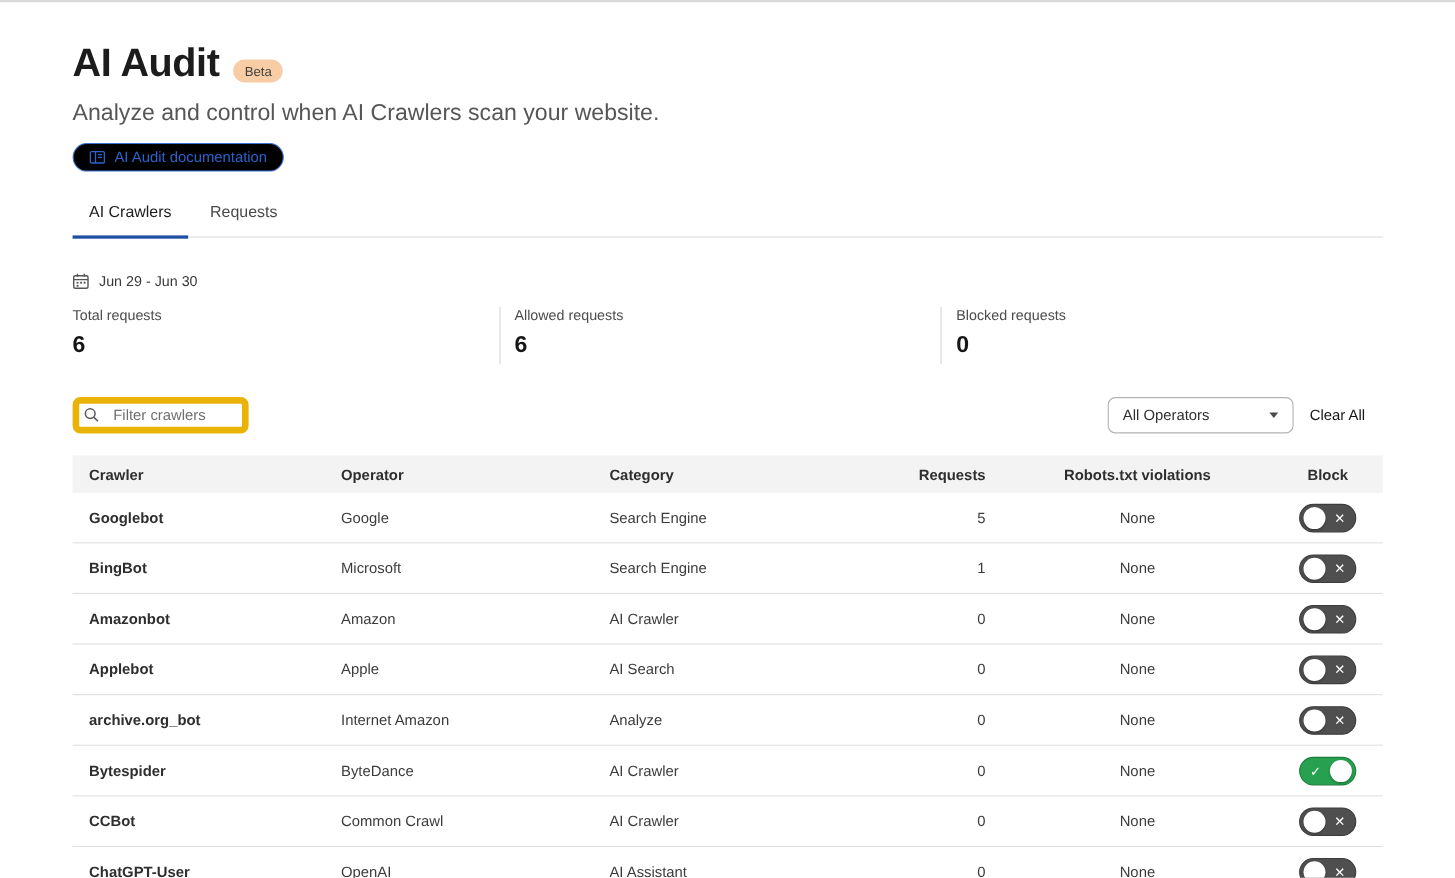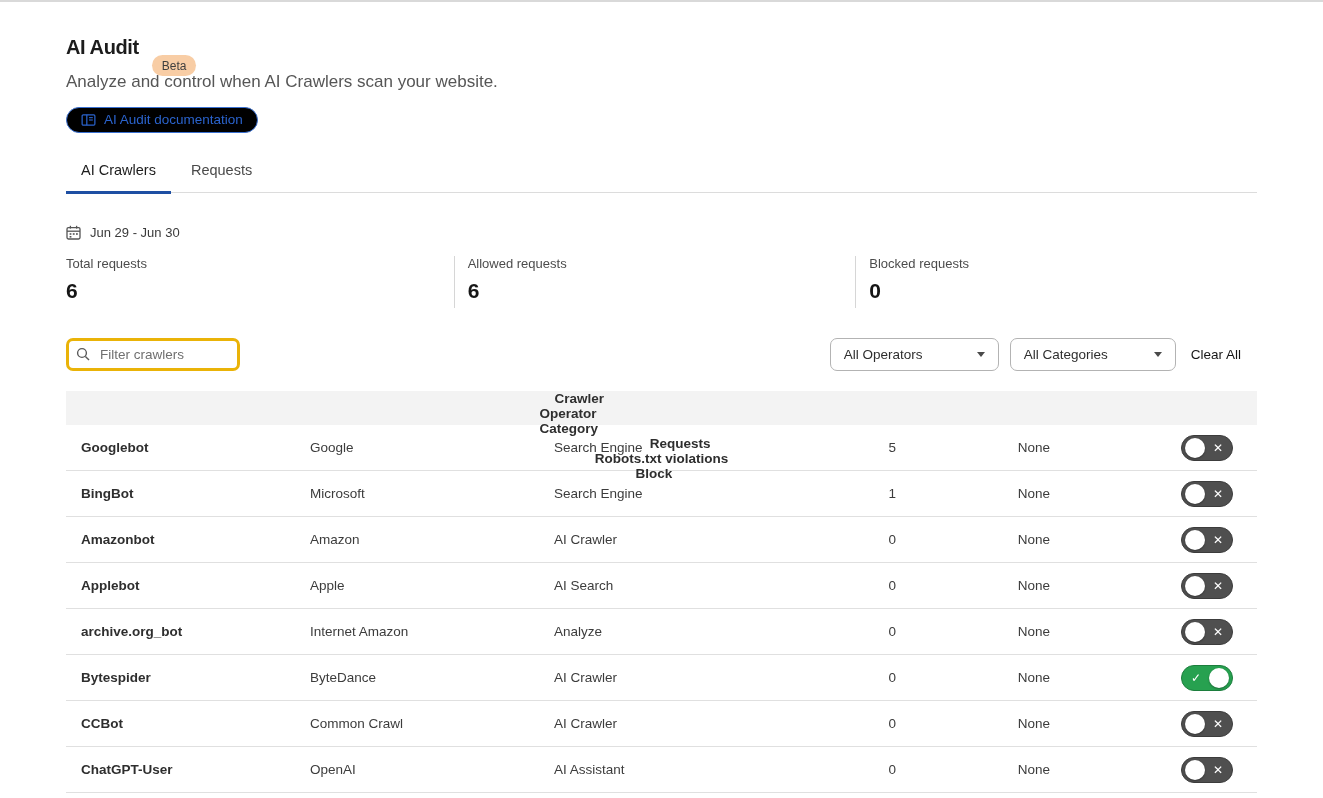--- a/index.html
+++ b/index.html
@@ -8,26 +8,26 @@
     background:#ffffff;
     font-family:"Liberation Sans", sans-serif;
     border-top:2px solid #d9d9d9;
     overflow:hidden;
     color:#1d1d1d;
   }
   .content { margin-left:66px; width:1191px; }
 
   
   .title-row { margin-top:34px; display:flex; align-items:center; gap:13px; }
-  .page-title { font-size:20px; font-weight:700; color:#1c1c1c; letter-spacing:-0.4px; }
+  .page-title { font-size:36px; font-weight:700; color:#1c1c1c; letter-spacing:-0.4px; }
   .beta-badge {
     background:#f8cda5; color:#3f3f3f; font-size:12px; line-height:1;
-    padding:5px 10px 4px; border-radius:11px; position:relative; top:18px;
-  }
-  .subtitle { margin-top:13px; font-size:17px; color:#565656; }
+    padding:5px 10px 4px; border-radius:11px; position:relative; top:7px;
+  }
+  .subtitle { margin-top:13px; font-size:21px; color:#565656; }
   .doc-btn {
     margin-top:15px; display:inline-flex; align-items:center; gap:8px;
     border:1.4px solid #3b71d2; color:#2a63cd; background:#000000;
     border-radius:14px; padding:4px 14px 5px; font-size:13.5px; cursor:pointer;
     font-family:"Liberation Sans", sans-serif;
   }
 
   
   .tabs { margin-top:29px; display:flex; border-bottom:1px solid #dcdcdc; }
   .tab {
@@ -45,21 +45,21 @@
   .stats { display:flex; margin-top:16px; }
   .stat { width:394px; }
   .stat-label { font-size:13px; color:#4c4c4c; }
   .stat-value { font-size:21px; font-weight:700; color:#161616; margin-top:8px; }
   .vdivider { width:1px; background:#d6d6d6; margin-right:13px; height:52px; }
 
   
   .filter-row { margin-top:30px; display:flex; align-items:center; }
   .search-box { position:relative; width:170px; }
   .search-box input {
-    width:174px; height:33px; border:3px solid #eab308; border-radius:7px;
+    width:160px; height:33px; border:6px solid #eab308; border-radius:7px;
     padding:0 10px 0 31px; font-size:13.5px; color:#333; outline:none;
     font-family:"Liberation Sans", sans-serif; background:#fff;
   }
   .search-box input::placeholder { color:#6f6f6f; }
   .search-icon { position:absolute; left:10px; top:9px; pointer-events:none; }
   .filter-right { margin-left:auto; display:flex; align-items:center; }
   .select {
     height:33px; border:1px solid #b3b3b3; border-radius:7px; background:#fff;
     display:flex; align-items:center; padding:0 13px; font-size:13.5px;
     color:#2e2e2e; cursor:pointer;
@@ -71,21 +71,21 @@
     border-top:5.5px solid #4a4a4a; }
   .clear-all {
     margin-left:15px; margin-right:16px; font-size:13.5px; font-weight:500;
     color:#161616; background:none; border:none; cursor:pointer;
     font-family:"Liberation Sans", sans-serif;
   }
 
   
   .thead {
     margin-top:20px; display:flex; align-items:center; height:34px;
-    background:#f3f3f3; font-size:13.5px; font-weight:700; color:#2e2e2e;flex-direction:column;
+    background:#f3f3f3; font-size:13.5px; font-weight:700; color:#2e2e2e;
   }
   .c1 { width:244px; padding-left:15px; }
   .c2 { width:244px; }
   .c3 { width:244px; }
   .c4 { width:98px;  text-align:right; }
   .c5 { width:276px; text-align:center; }
   .c6 { width:85px;  padding-right:15px; display:flex; justify-content:center; }
   .trow {
     display:flex; align-items:center; height:46px;
     border-bottom:1px solid #e0e0e0; font-size:13.5px; color:#3c3c3c;
@@ -178,24 +178,20 @@
           <line x1="9.4" y1="9.4" x2="13" y2="13" stroke="#5a5a5a" stroke-width="1.4"></line>
         </svg>
       </span>
       <input type="text" placeholder="Filter crawlers" style="">
     </div>
     <div class="filter-right">
       <div class="select select-operators">
         <span>All Operators</span>
         <span class="caret"></span>
       </div>
-      <div class="select select-categories">
-        <span>All Categories</span>
-        <span class="caret"></span>
-      </div>
       <button class="clear-all">Clear All</button>
     </div>
   </div>
 
   <div class="thead">
     <div class="c1">Crawler</div>
     <div class="c2">Operator</div>
     <div class="c3">Category</div>
     <div class="c4">Requests</div>
     <div class="c5">Robots.txt violations</div>

